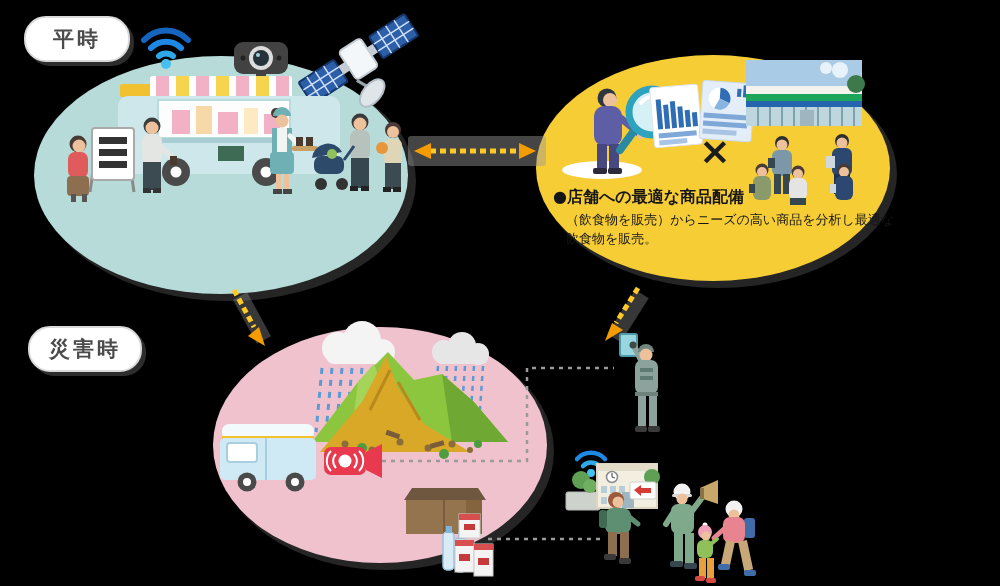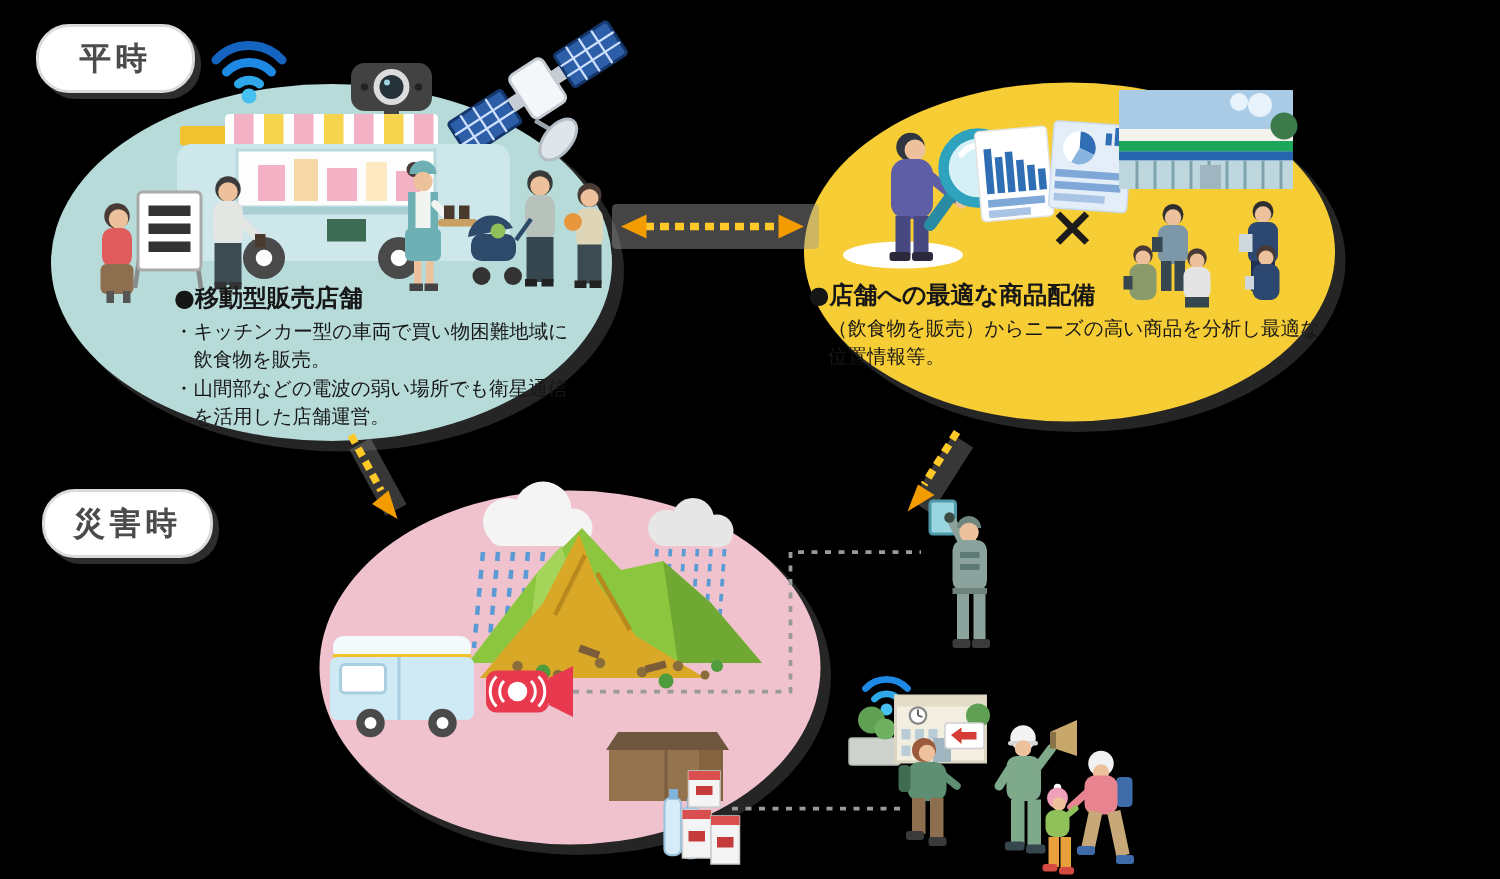--- a/index.html
+++ b/index.html
@@ -7,21 +7,21 @@
          font-family:"DejaVu Sans","Liberation Sans",sans-serif;}
   svg.art{position:absolute;left:0;top:0;}
   .badge{position:absolute;background:#fff;border:2px solid #dadada;border-radius:22px;
          display:flex;align-items:center;justify-content:center;font-weight:bold;color:#4b4b4b;
          font-size:21px;letter-spacing:3px;box-shadow:4px 4px 0 rgba(130,130,130,.35);}
   #badge-normal{left:24px;top:16px;width:102px;height:42px;}
   #badge-disaster{left:28px;top:326px;width:110px;height:42px;font-family:Liberation Serif, serif;}
   .textblock{position:absolute;color:#161616;line-height:19px;font-size:13px;white-space:nowrap;}
   .textblock .head{font-size:16px;font-weight:bold;line-height:22px;margin-bottom:2px;}
   #teal-text{left:116px;top:188px;width:340px;}
-  #yellow-text{left:539px;top:186px;width:380px;}
+  #yellow-text{left:553px;top:186px;width:380px;}
   #multiply{position:absolute;left:699px;top:129px;font-size:38px;font-weight:bold;color:#1c1c1c;}
 </style>
 </head>
 <body>
 
 <div class="stage">
 
 <svg class="art" width="1000" height="586" viewBox="0 0 1000 586">
 
   <g>
@@ -437,29 +437,22 @@
     <rect x="699" y="558" width="7" height="20" fill="#e8a03c"></rect>
     <rect x="707" y="558" width="7" height="22" fill="#e8a03c"></rect>
     <rect x="695" y="576" width="10" height="5" rx="2" fill="#d44a42"></rect>
     <rect x="706" y="578" width="10" height="5" rx="2" fill="#d44a42"></rect>
   </g>
 </svg>
 
   <div class="badge" id="badge-normal">平時</div>
   <div class="badge" id="badge-disaster">災害時</div>
 
-  <div class="textblock" id="teal-text">
-    <div class="head">●移動型販売店舗</div>
-    <div>・キッチンカー型の車両で買い物困難地域に</div>
-    <div>　飲食物を販売。</div>
-    <div>・山間部などの電波の弱い場所でも衛星通信</div>
-    <div>　を活用した店舗運営。</div>
-  </div>
 
   <div class="textblock" id="yellow-text">
     <div class="head">●店舗への最適な商品配備</div>
     <div>　（飲食物を販売）からニーズの高い商品を分析し最適な</div>
-    <div>　位置情報等。</div>
+    <div>　飲食物を販売。</div>
   </div>
 
   <div id="multiply">×</div>
 
 </div>
 
 </body></html>

